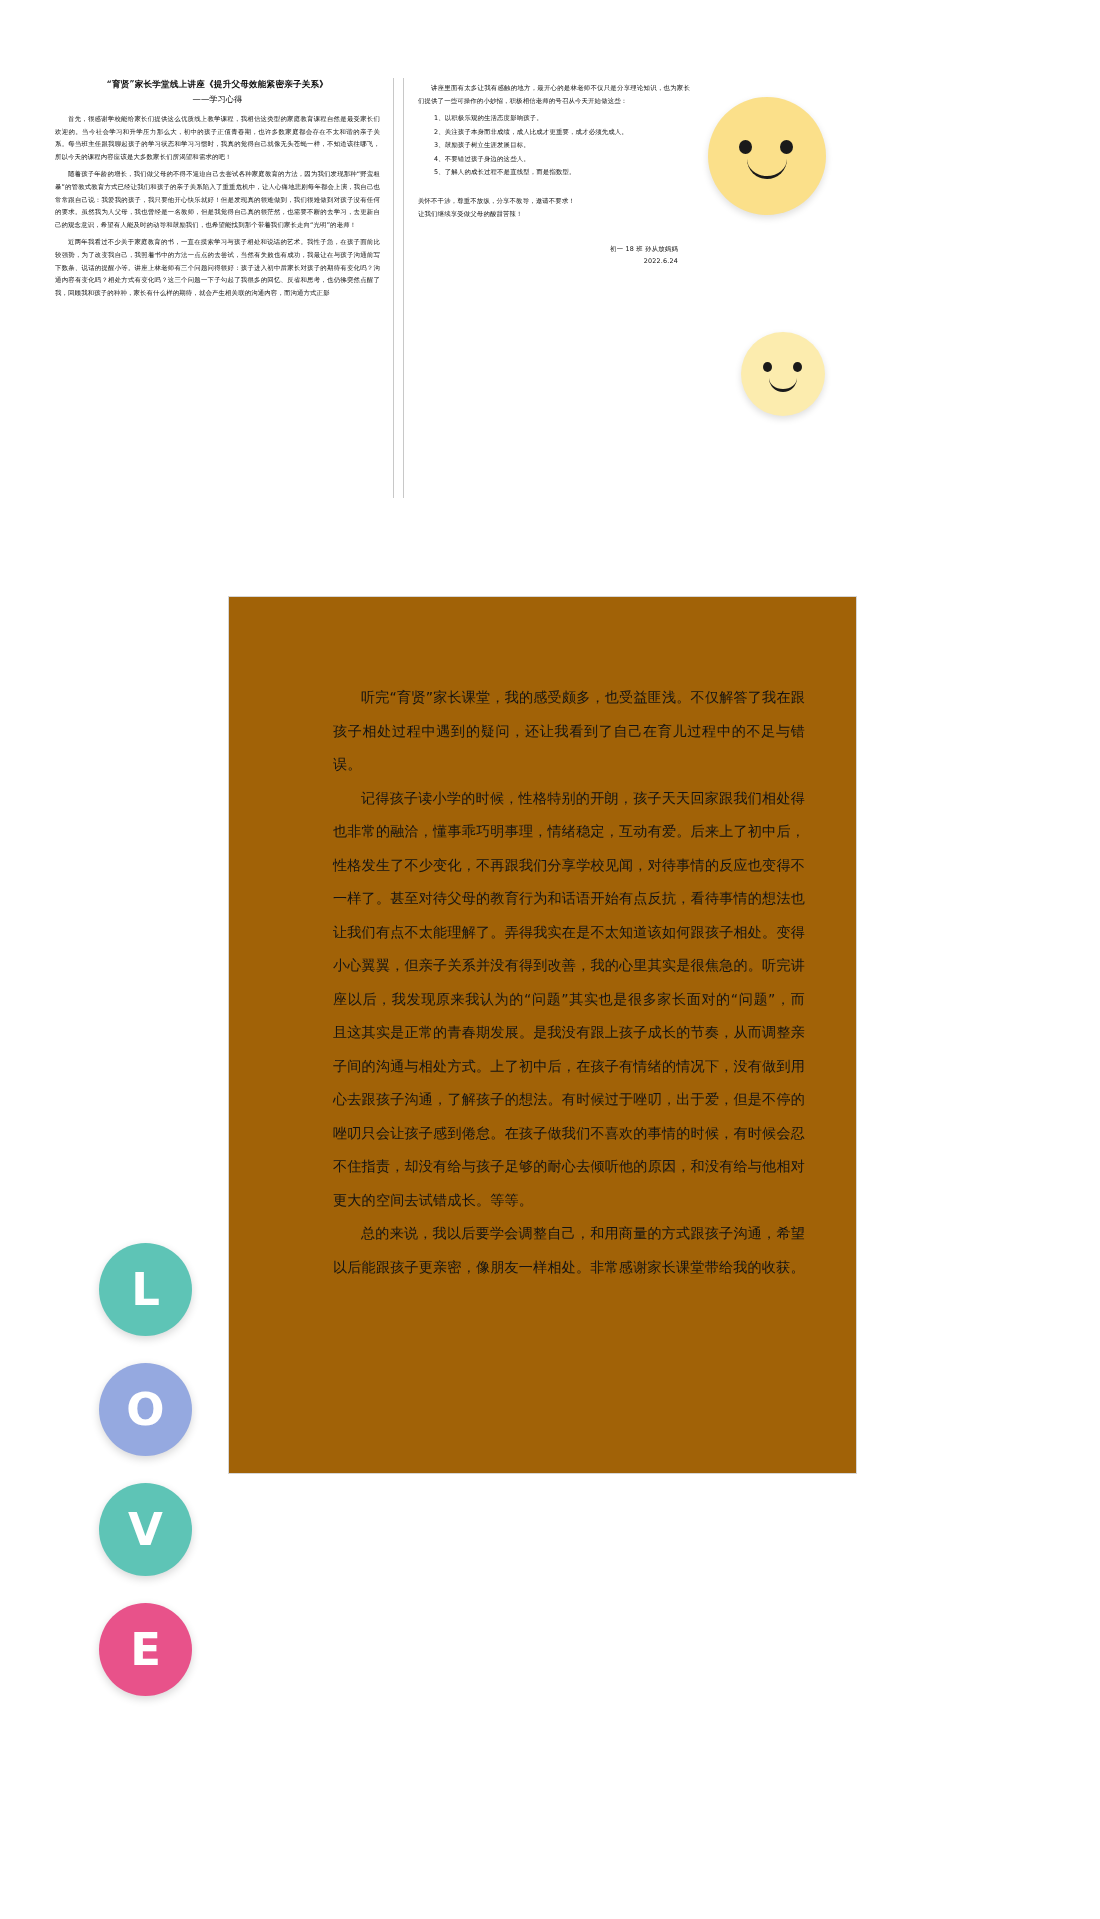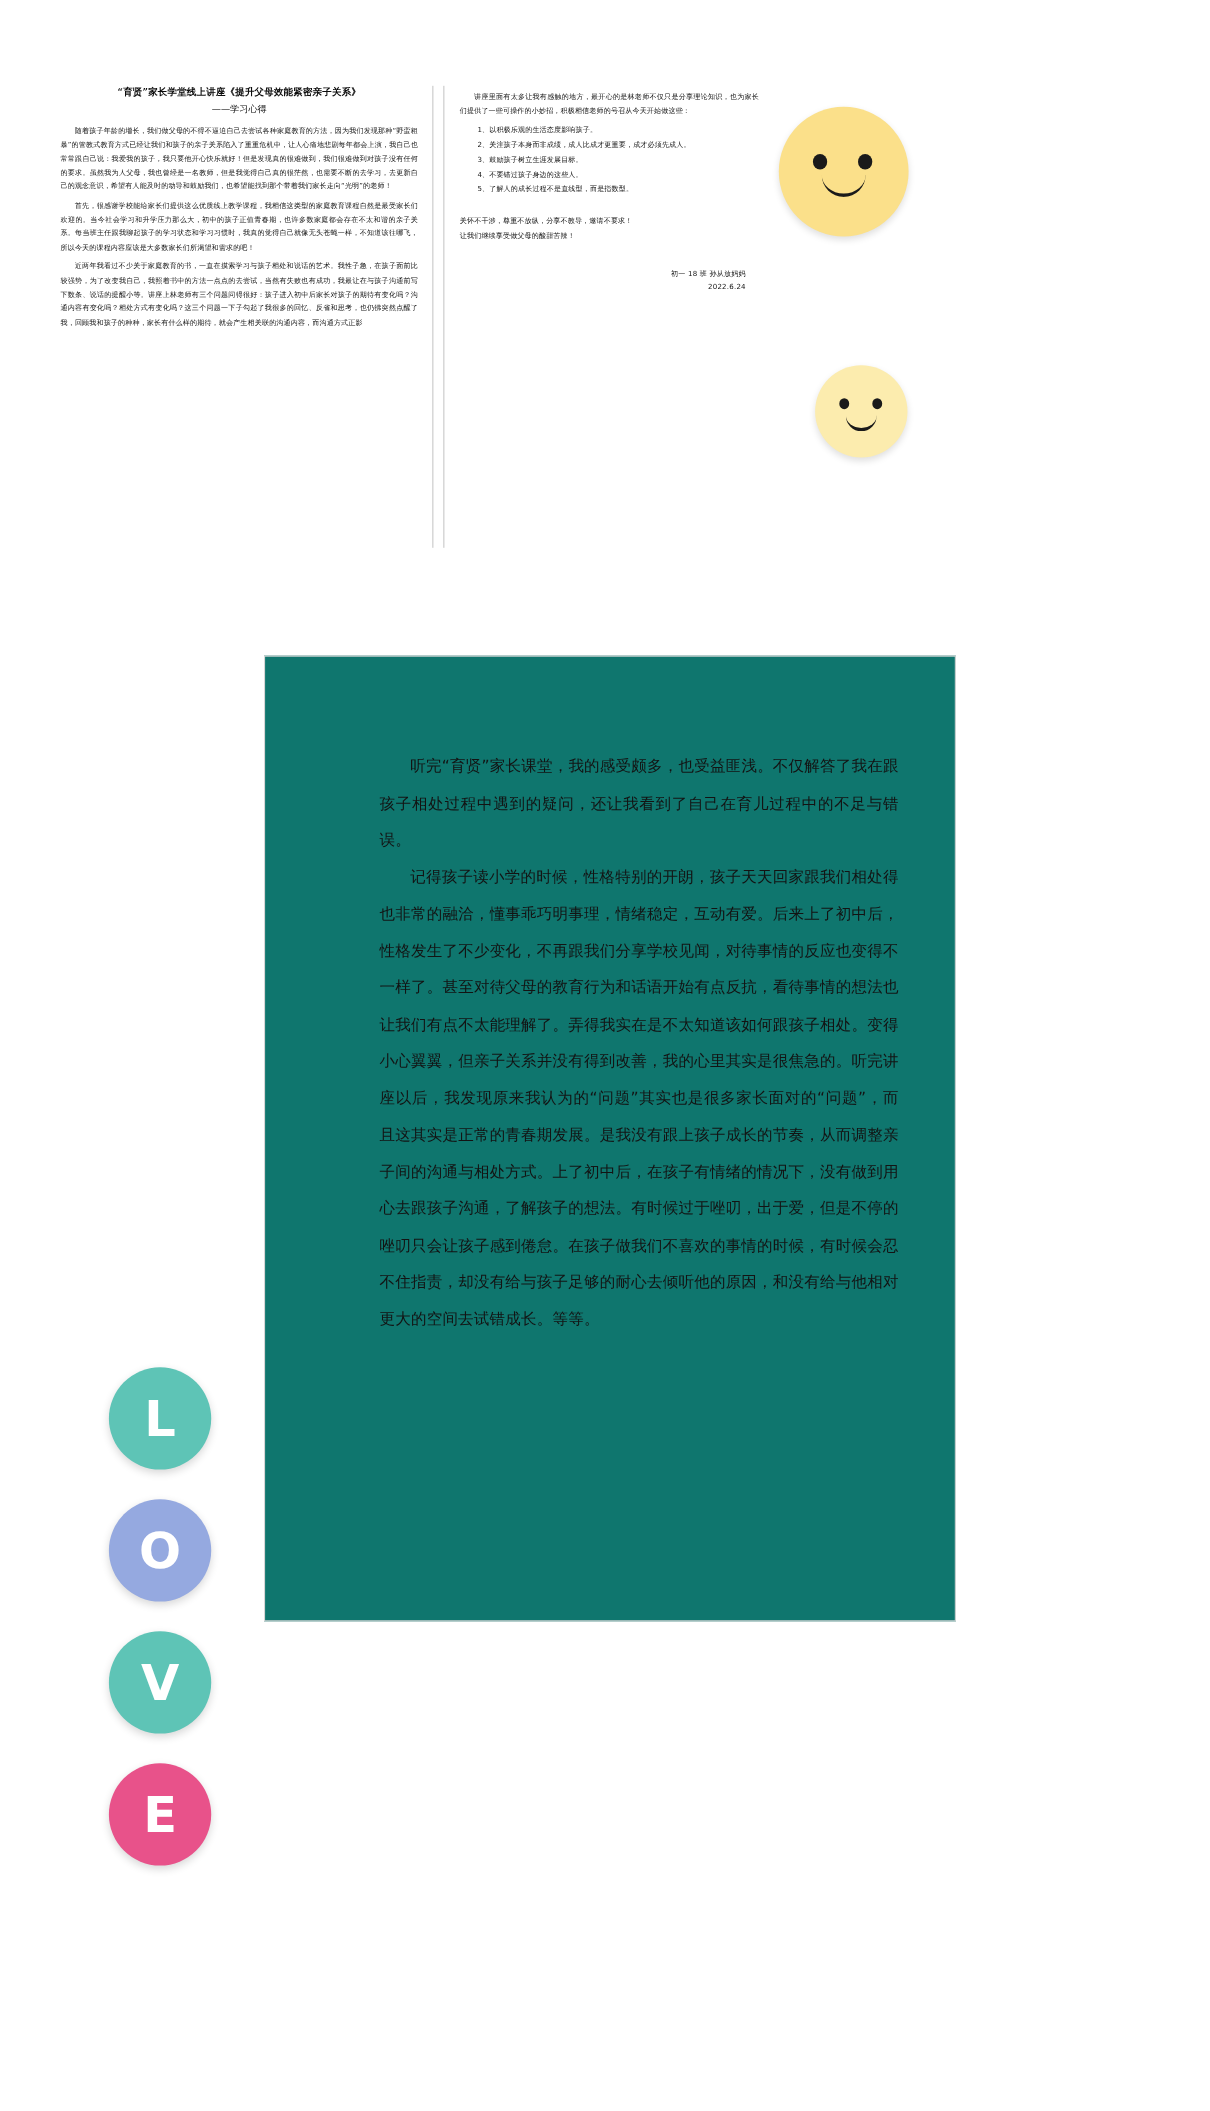--- a/index.html
+++ b/index.html
@@ -178,25 +178,25 @@
     position: absolute;
     left: 0;
     top: 580px;
     width: 1100px;
     height: 1339px;
     background: #ffffff;
   }
 
   .sheet-two {
     position: absolute;
-    left: 240px;
+    left: 228px;
     top: 16px;
     width: 627px;
     height: 876px;
-    background: #0f766e;
+    background: #a16207;
     border: 1px solid #d6d6d6;
   }
 
   .sheet-two-body {
     position: absolute;
     left: 104px;
     top: 84px;
     width: 472px;
   }
   .essay-p {
@@ -244,22 +244,22 @@
 <div id="page-one">
 
   <div class="sheet-one">
 
     <div class="col-divider-a"></div>
     <div class="col-divider-b"></div>
 
     <div class="col-left">
       <div class="doc-title">“育贤”家长学堂线上讲座《提升父母效能紧密亲子关系》</div>
       <div class="doc-subtitle">——学习心得</div>
+      <p class="body-p">首先，很感谢学校能给家长们提供这么优质线上教学课程，我相信这类型的家庭教育课程自然是最受家长们欢迎的。当今社会学习和升学压力那么大，初中的孩子正值青春期，也许多数家庭都会存在不太和谐的亲子关系。每当班主任跟我聊起孩子的学习状态和学习习惯时，我真的觉得自己就像无头苍蝇一样，不知道该往哪飞，所以今天的课程内容应该是大多数家长们所渴望和需求的吧！</p>
       <p class="body-p">随着孩子年龄的增长，我们做父母的不得不逼迫自己去尝试各种家庭教育的方法，因为我们发现那种“野蛮粗暴”的管教式教育方式已经让我们和孩子的亲子关系陷入了重重危机中，让人心痛地悲剧每年都会上演，我自己也常常跟自己说：我爱我的孩子，我只要他开心快乐就好！但是发现真的很难做到，我们很难做到对孩子没有任何的要求。虽然我为人父母，我也曾经是一名教师，但是我觉得自己真的很茫然，也需要不断的去学习，去更新自己的观念意识，希望有人能及时的动导和鼓励我们，也希望能找到那个带着我们家长走向“光明”的老师！</p>
-      <p class="body-p">首先，很感谢学校能给家长们提供这么优质线上教学课程，我相信这类型的家庭教育课程自然是最受家长们欢迎的。当今社会学习和升学压力那么大，初中的孩子正值青春期，也许多数家庭都会存在不太和谐的亲子关系。每当班主任跟我聊起孩子的学习状态和学习习惯时，我真的觉得自己就像无头苍蝇一样，不知道该往哪飞，所以今天的课程内容应该是大多数家长们所渴望和需求的吧！</p>
       <p class="body-p">近两年我看过不少关于家庭教育的书，一直在摸索学习与孩子相处和说话的艺术。我性子急，在孩子面前比较强势，为了改变我自己，我照着书中的方法一点点的去尝试，当然有失败也有成功，我最让在与孩子沟通前写下数条、说话的提醒小等。讲座上林老师有三个问题问得很好：孩子进入初中后家长对孩子的期待有变化吗？沟通内容有变化吗？相处方式有变化吗？这三个问题一下子勾起了我很多的回忆、反省和思考，也仍彿突然点醒了我，回顾我和孩子的种种，家长有什么样的期待，就会产生相关联的沟通内容，而沟通方式正影</p>
     </div>
 
     <div class="col-right">
       <p class="body-p">讲座里面有太多让我有感触的地方，最开心的是林老师不仅只是分享理论知识，也为家长们提供了一些可操作的小妙招，积极相信老师的号召从今天开始做这些：</p>
 
       <ul class="numbered-list">
         <li>1、以积极乐观的生活态度影响孩子。</li>
         <li>2、关注孩子本身而非成绩，成人比成才更重要，成才必须先成人。</li>
         <li>3、鼓励孩子树立生涯发展目标。</li>
@@ -293,20 +293,21 @@
   </div>
 
 </div>
 
 <div id="page-two">
 
   <div class="sheet-two">
     <div class="sheet-two-body">
       <p class="essay-p">听完“育贤”家长课堂，我的感受颇多，也受益匪浅。不仅解答了我在跟孩子相处过程中遇到的疑问，还让我看到了自己在育儿过程中的不足与错误。</p>
       <p class="essay-p">记得孩子读小学的时候，性格特别的开朗，孩子天天回家跟我们相处得也非常的融洽，懂事乖巧明事理，情绪稳定，互动有爱。后来上了初中后，性格发生了不少变化，不再跟我们分享学校见闻，对待事情的反应也变得不一样了。甚至对待父母的教育行为和话语开始有点反抗，看待事情的想法也让我们有点不太能理解了。弄得我实在是不太知道该如何跟孩子相处。变得小心翼翼，但亲子关系并没有得到改善，我的心里其实是很焦急的。听完讲座以后，我发现原来我认为的“问题”其实也是很多家长面对的“问题”，而且这其实是正常的青春期发展。是我没有跟上孩子成长的节奏，从而调整亲子间的沟通与相处方式。上了初中后，在孩子有情绪的情况下，没有做到用心去跟孩子沟通，了解孩子的想法。有时候过于唑叨，出于爱，但是不停的唑叨只会让孩子感到倦怠。在孩子做我们不喜欢的事情的时候，有时候会忍不住指责，却没有给与孩子足够的耐心去倾听他的原因，和没有给与他相对更大的空间去试错成长。等等。</p>
+      <p class="essay-p">总的来说，我以后要学会调整自己，和用商量的方式跟孩子沟通，希望以后能跟孩子更亲密，像朋友一样相处。非常感谢家长课堂带给我的收获。</p>
     </div>
   </div>
 
   <div class="love-col">
     <div class="love-badge" id="badge-l" style="background: rgb(94, 196, 182);">
       <span>L</span>
     </div>
     <div class="love-badge" id="badge-o" style="background: rgb(149, 169, 224);">
       <span>O</span>
     </div>

